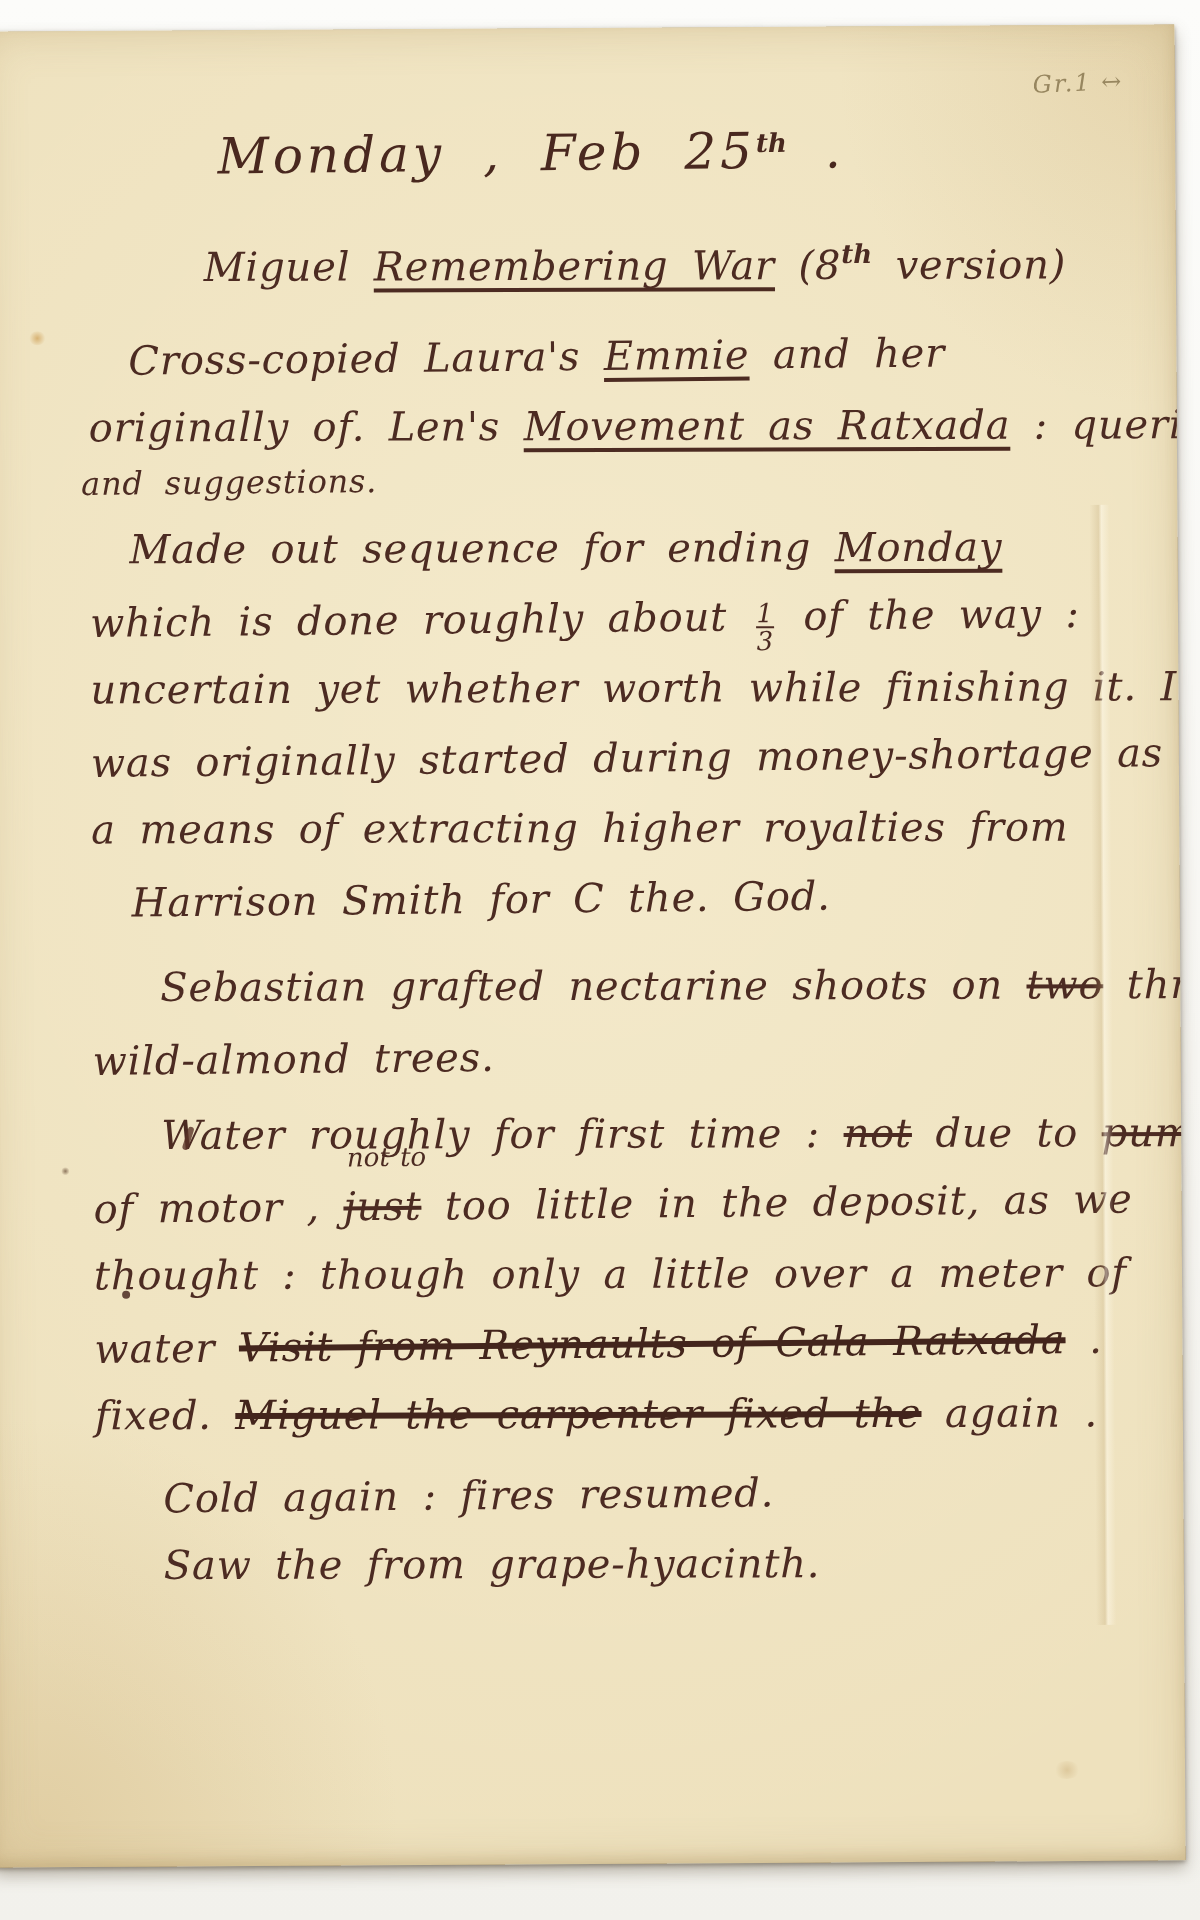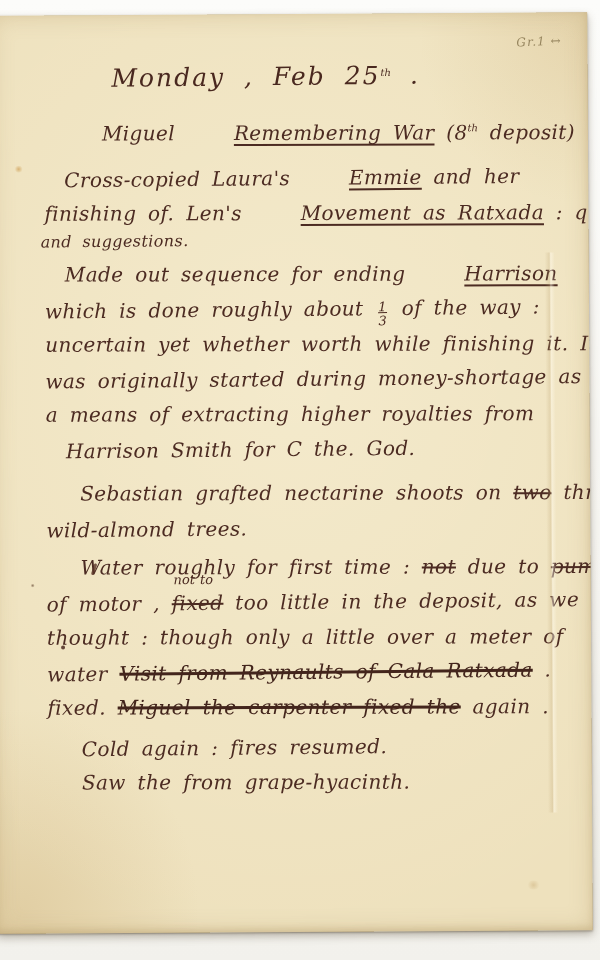--- a/index.html
+++ b/index.html
@@ -61,52 +61,52 @@
   }
   .line.tight{height:24px;line-height:18px;font-size:16px;margin-left:-4px;}
   .line:nth-child(3){margin-top:14px;}
   .line:nth-child(6){margin-top:2px;}
   .line:nth-child(12){margin-top:9px;}
   .line:nth-child(14){margin-top:4px;}
   .line:nth-child(19){margin-top:5px;}
   .ind1{margin-left:20px;}
   .ind2{margin-left:34px;}
   .ind3{margin-left:58px;}
-  .u{text-decoration:underline;text-decoration-thickness:1.8px;text-underline-offset:4px;text-decoration-skip-ink:none;margin-left:47px;}
+  .u{text-decoration:underline;text-decoration-thickness:1.8px;text-underline-offset:4px;text-decoration-skip-ink:none;}
   .s{text-decoration:line-through;text-decoration-thickness:2px;}
   .s2{text-decoration:line-through;text-decoration-thickness:2.6px;color:#43251c;}
-  .sup{font-size:10px;vertical-align:8px;letter-spacing:0;}
+  .sup{font-size:13px;vertical-align:8px;letter-spacing:0;font-weight:bold;}
   .frac{display:inline-block;text-align:center;vertical-align:-10px;margin:0 3px;}
   .frac .num{display:block;font-size:13px;line-height:11px;}
   .frac .den{display:block;font-size:13px;line-height:14px;border-top:1.4px solid #4c2b22;padding-top:1px;}
   .inswrap{position:relative;display:inline-block;}
   .ins{position:absolute;left:2px;top:-12px;font-size:13px;line-height:12px;letter-spacing:0;word-spacing:1px;white-space:nowrap;}
 </style>
 </head>
 <body>
 
 <div class="stage">
   <div class="paper">
     <div class="annotation">Gr.1 ↔</div>
     <div class="manuscript">
         <div class="line heading"><span>Monday , Feb 25</span><span class="sup">th</span><span> .</span></div>
-        <div class="line ind3"><span>Miguel </span><span class="u">Remembering War</span><span> (8</span><span class="sup">th</span><span> deposit)</span></div>
+        <div class="line ind3"><span>Miguel </span><span class="u">Remembering War</span><span> (8</span><span class="sup">th</span><span> version)</span></div>
         <div class="line ind1"><span>Cross-copied Laura's </span><span class="u">Emmie</span><span> and her</span></div>
-        <div class="line"><span>finishing of. Len's </span><span class="u">Movement as Ratxada</span><span> : queries</span></div>
+        <div class="line"><span>originally of. Len's </span><span class="u">Movement as Ratxada</span><span> : queries</span></div>
         <div class="line tight"><span>and suggestions.</span></div>
-        <div class="line ind1"><span>Made out sequence for ending </span><span class="u">Harrison</span></div>
+        <div class="line ind1"><span>Made out sequence for ending </span><span class="u">Monday</span></div>
         <div class="line"><span>which is done roughly about </span><span class="frac"><span class="num">1</span><span class="den">3</span></span><span> of the way :</span></div>
         <div class="line"><span>uncertain yet whether worth while finishing it. It</span></div>
         <div class="line"><span>was originally started during money-shortage as</span></div>
         <div class="line"><span>a means of extracting higher royalties from</span></div>
         <div class="line ind1"><span>Harrison Smith for C the. God.</span></div>
         <div class="line ind2"><span>Sebastian grafted nectarine shoots on </span><span class="s">two</span><span> three</span></div>
         <div class="line"><span>wild-almond trees.</span></div>
         <div class="line ind2"><span>Water roughly for first time : </span><span class="s">not</span><span> due to </span><span class="s">pump</span></div>
-        <div class="line"><span>of motor , </span><span class="inswrap"><span class="ins">not to</span><span class="s">fixed</span></span><span> too little in the deposit, as we</span></div>
+        <div class="line"><span>of motor , </span><span class="inswrap"><span class="ins">not to</span><span class="s">just</span></span><span> too little in the deposit, as we</span></div>
         <div class="line"><span>thought : though only a little over a meter of</span></div>
         <div class="line"><span>water </span><span class="s2">Visit from Reynaults of Cala Ratxada</span><span> .</span></div>
         <div class="line"><span>fixed. </span><span class="s2">Miguel the carpenter fixed the</span><span> again .</span></div>
         <div class="line ind2"><span>Cold again : fires resumed.</span></div>
         <div class="line ind2"><span>Saw the from grape-hyacinth.</span></div>
       </div>
     <div class="crease"></div>
     <div class="stain s-a"></div>
     <div class="stain s-b"></div>
     <div class="stain s-c"></div>

